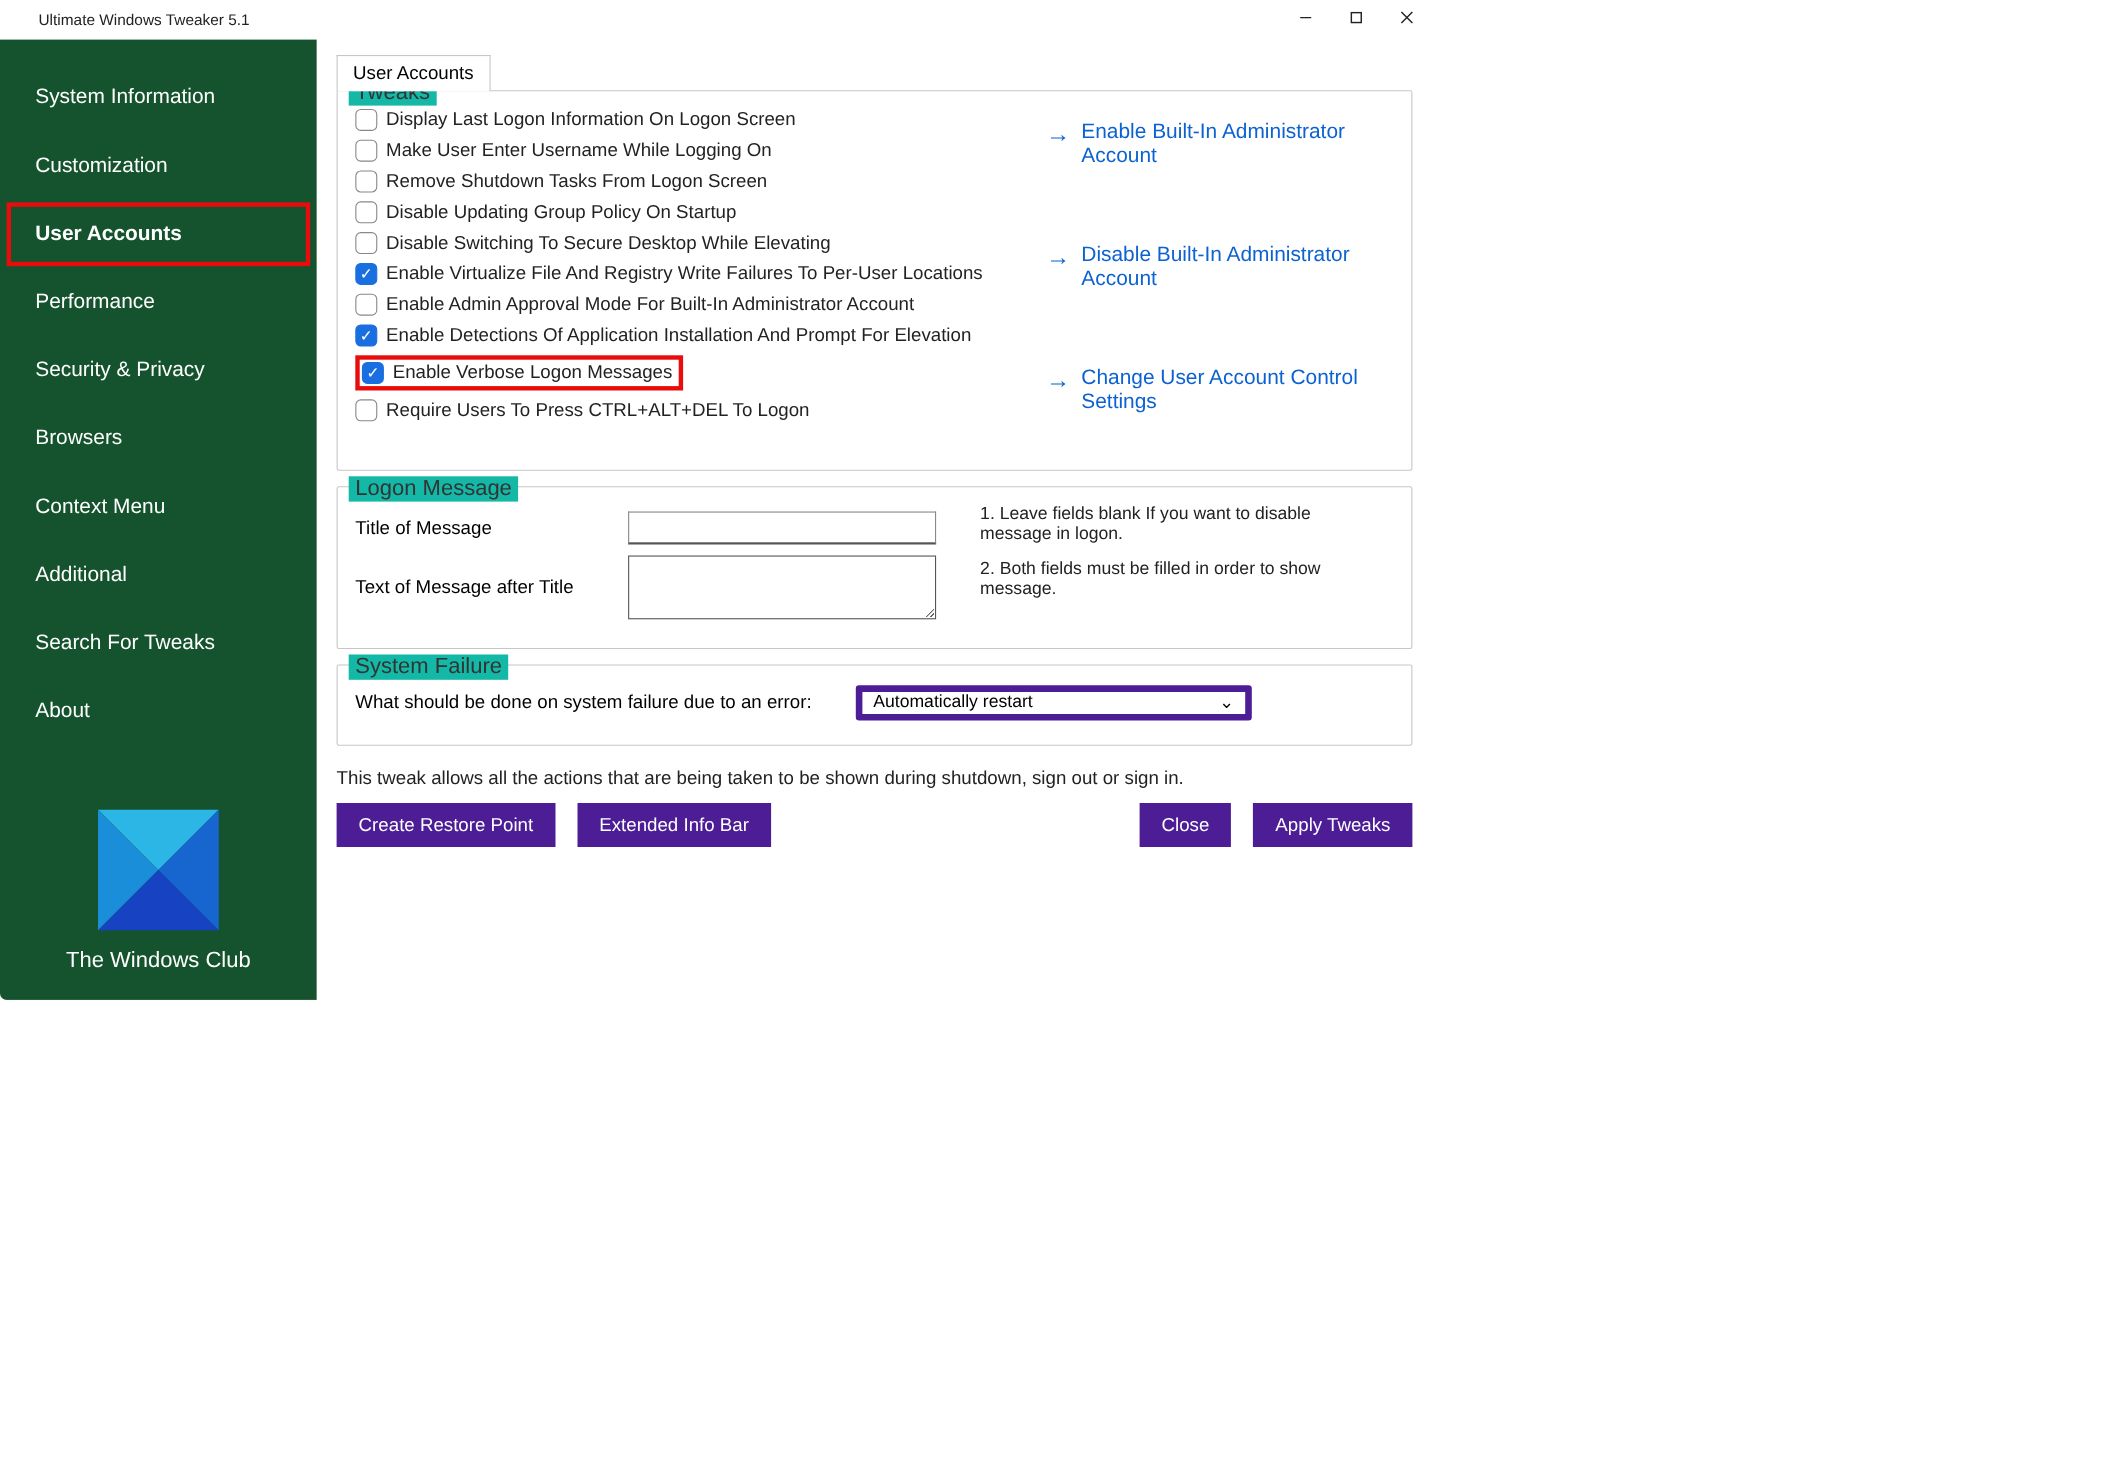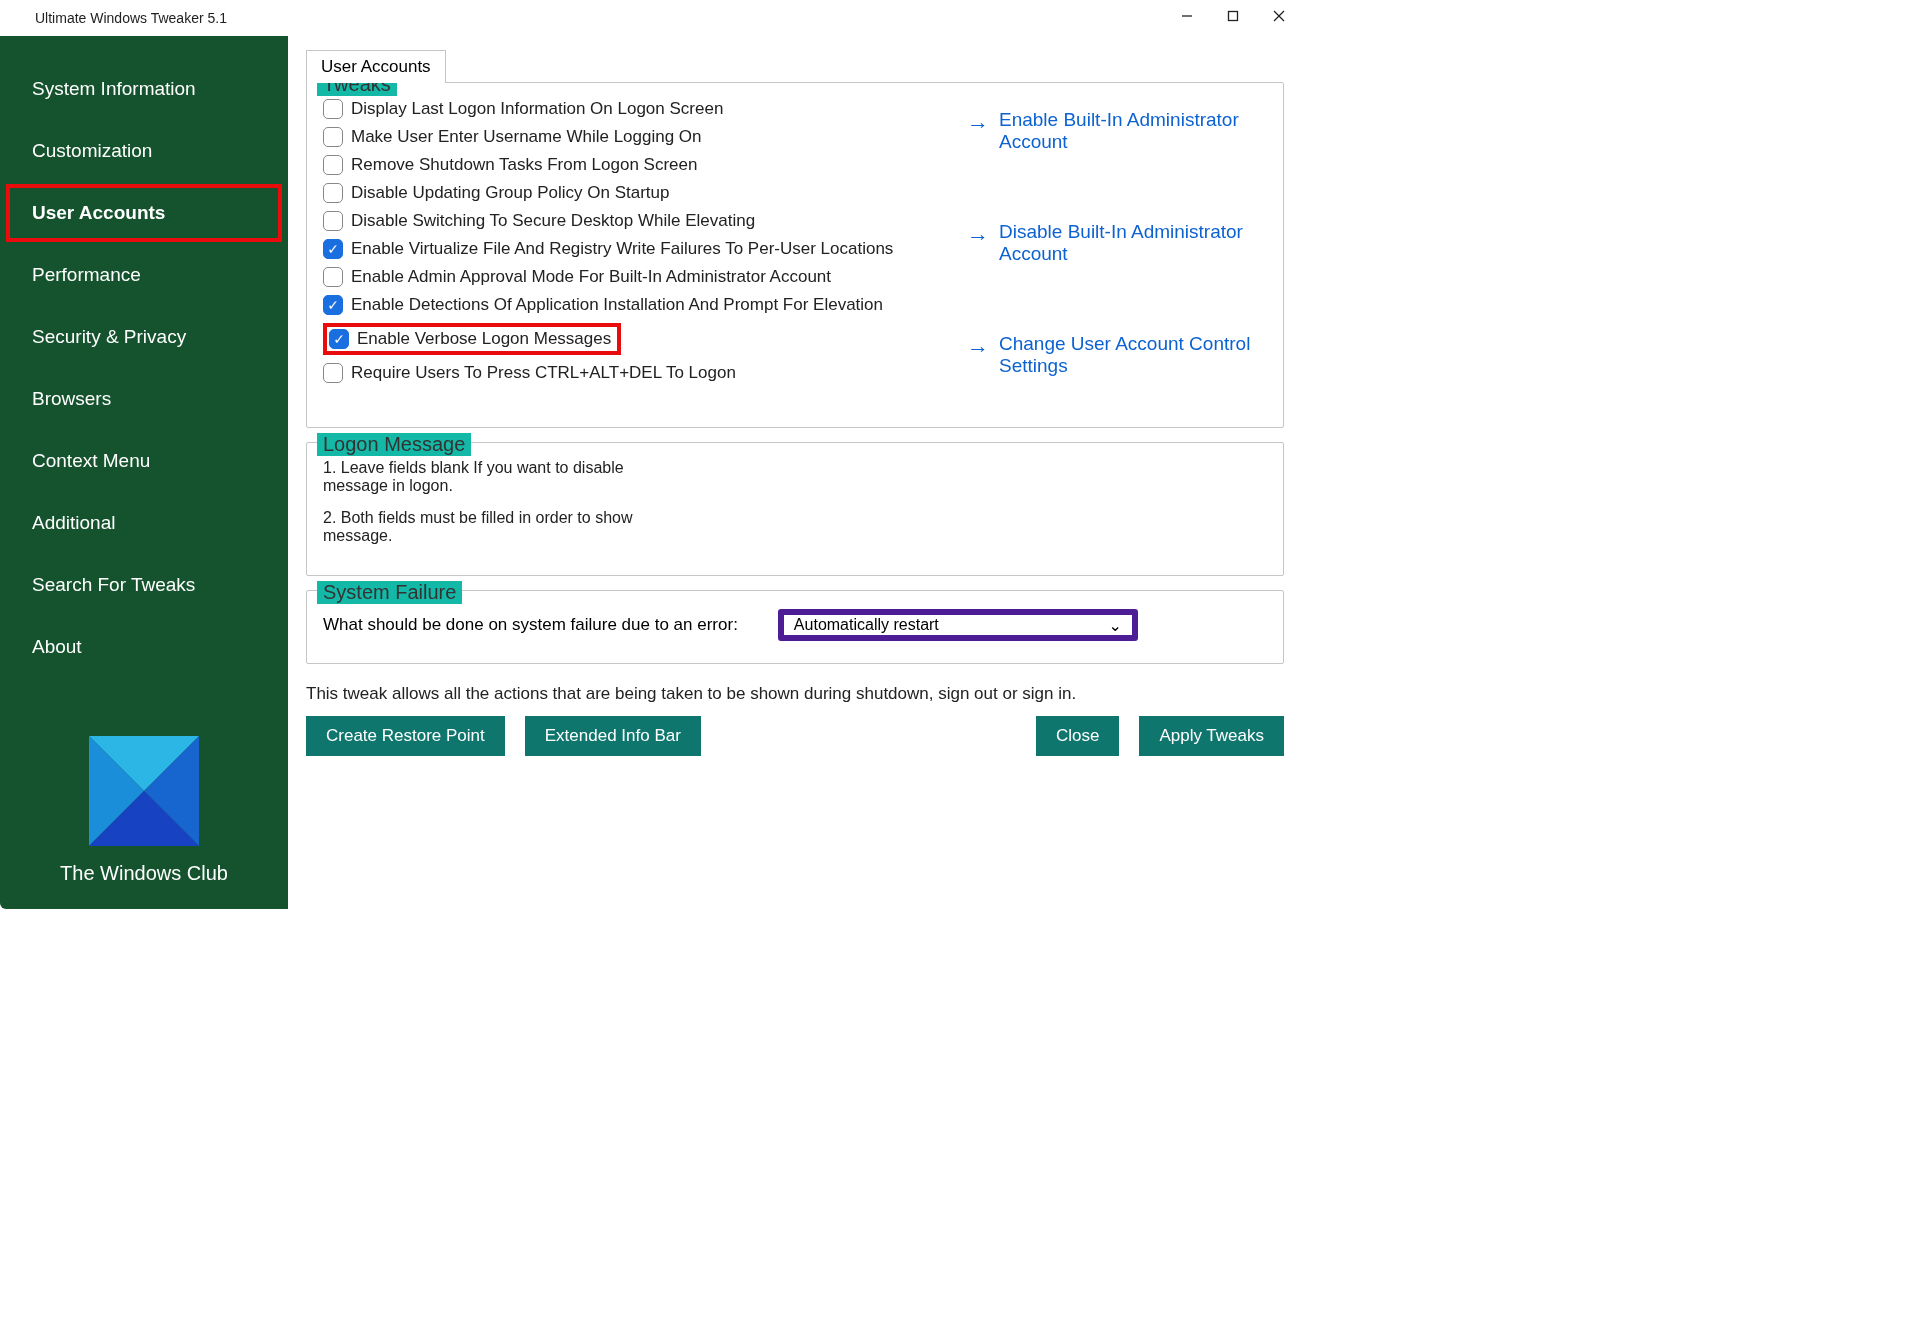--- a/index.html
+++ b/index.html
@@ -17,21 +17,21 @@
 .sidebar-item.active { border: 4px solid #e80c0c; font-weight: 700; }
 .sidebar-bottom { margin-top: auto; text-align: center; padding: 18px 0 24px 0; }
 .logo-box { width: 110px; height: 110px; margin: 0 auto 16px; position: relative; }
 .logo-box svg { width: 100%; height: 100%; display: block; }
 .twc { font-size: 20px; color: #fff; }
 
 .content { flex: 1; background: #fff; padding: 14px 18px 10px 18px; display: flex; flex-direction: column; }
 .tab-row { display: flex; margin-bottom: -1px; }
 .tab { border: 1px solid #c6c6c6; border-bottom: none; padding: 6px 14px; font-size: 17px; background: #fff; position: relative; z-index: 2; }
 
-.fieldset { border: 1px solid #c6c6c6; border-radius: 2px; padding: 12px 16px 16px 16px; margin-bottom: 14px; position: relative; }
+.fieldset { border: 1px solid #c6c6c6; border-radius: 2px; padding: 12px 32px 16px 16px; margin-bottom: 14px; position: relative; }
 .legend { position: absolute; top: -10px; left: 10px; background: #14b8a6; padding: 0 6px; font-size: 20px; color: #333; }
 
 .tweaks-body { display: flex; gap: 24px; }
 .tw-left { flex: 1; }
 .tw-right { width: 300px; display: flex; flex-direction: column; gap: 68px; padding-top: 14px; }
 
 .check-row { display: flex; align-items: center; gap: 8px; padding: 4px 0; font-size: 17px; color: #222; }
 .cb { width: 20px; height: 20px; border: 1.5px solid #888; border-radius: 5px; display: inline-flex; align-items: center; justify-content: center; font-size: 14px; color: #fff; flex-shrink: 0; }
 .cb.checked { background: #1a6fe0; border-color: #1a6fe0; }
 .highlighted { border: 4px solid #e80c0c; padding: 2px 6px 2px 2px; display: inline-flex; align-items: center; gap: 8px; }
@@ -47,21 +47,21 @@
 .lm-textarea { width: 280px; height: 58px; border: 1.5px solid #555; background: #fff; }
 .lm-right { width: 360px; font-size: 16px; color: #222; padding-top: 4px; }
 .lm-right p { margin-bottom: 14px; }
 
 .sf-row { display: flex; align-items: center; gap: 40px; font-size: 17px; padding: 6px 0; }
 .sf-select { width: 360px; height: 32px; border: 6px solid #4c1d95; border-radius: 3px; padding: 0 10px; display: flex; align-items: center; justify-content: space-between; font-size: 16px; background: #fff; }
 
 .status-line { font-size: 17px; color: #222; margin: 6px 0 12px 0; }
 
 .bottom-buttons { display: flex; gap: 20px; }
-.btn { background: #0f766e; color: #fff; border: none; padding: 10px 20px; font-size: 17px; cursor: pointer; }
+.btn { background: #4c1d95; color: #fff; border: none; padding: 10px 20px; font-size: 17px; cursor: pointer; }
 .spacer { flex: 1; }
 </style>
 </head>
 <body>
 
 <div class="titlebar">
   <span>Ultimate Windows Tweaker 5.1</span>
   <div class="titlebar-btns">
     <div class="titlebar-btn">
         <svg width="12" height="12">
@@ -172,20 +172,30 @@
               <span class="arrow-icon">→</span>
               <span>Change User Account Control Settings</span>
             </div>
         </div>
       </div>
     </div>
 
     <div class="fieldset">
       <div class="legend">Logon Message</div>
       <div class="logmsg-body">
+        <div class="lm-left">
+          <div class="lm-row">
+            <label>Title of Message</label>
+            <input class="lm-input" value="" style="">
+          </div>
+          <div class="lm-row">
+            <label>Text of Message after Title</label>
+            <textarea class="lm-textarea" style=""></textarea>
+          </div>
+        </div>
         <div class="lm-right">
           <p>1. Leave fields blank If you want to disable message in logon.</p>
           <p>2. Both fields must be filled in order to show message.</p>
         </div>
       </div>
     </div>
 
     <div class="fieldset">
       <div class="legend">System Failure</div>
       <div class="sf-row">

